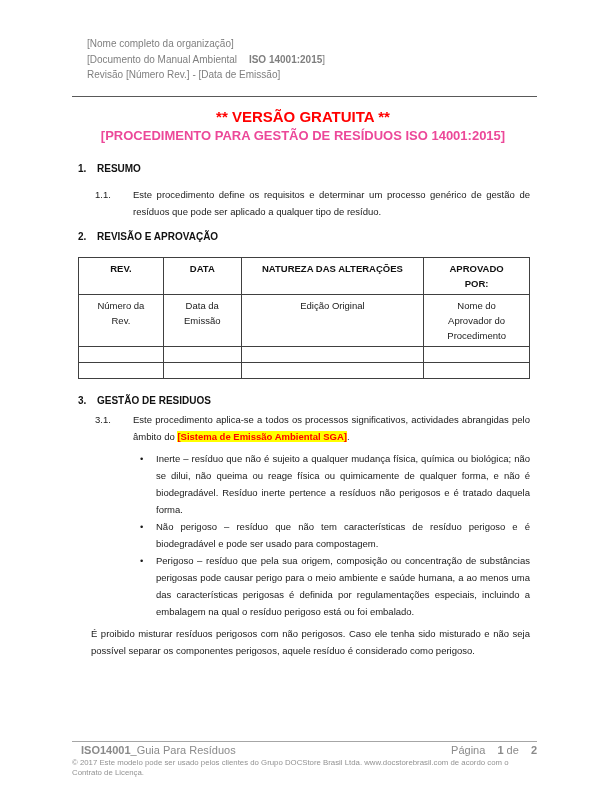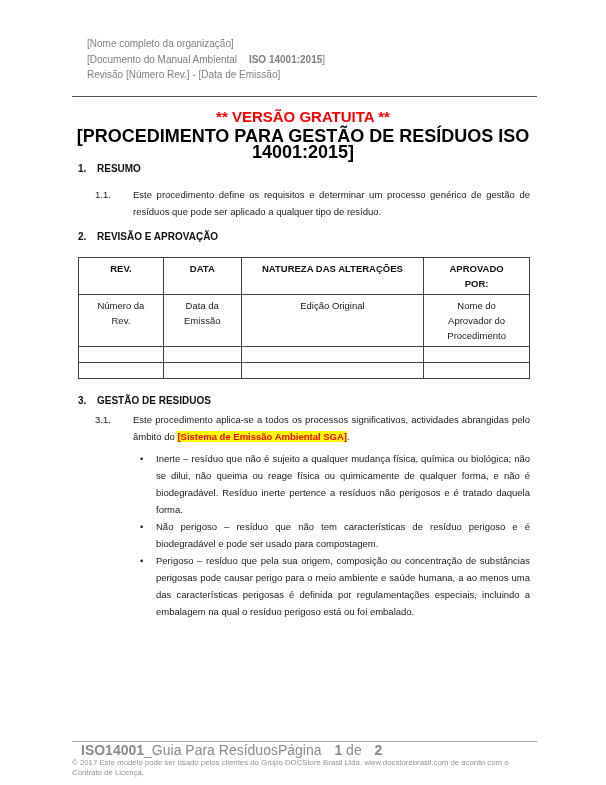--- a/index.html
+++ b/index.html
@@ -8,21 +8,21 @@
     font-family:"Liberation Sans",sans-serif;color:#1a1a1a;
   }
   .b{font-weight:bold;padding-left:9px;}
   
   .doc-header{position:absolute;left:87px;top:36px;right:70px;
     font-size:10px;line-height:15.5px;color:#7f7f7f;}
   .header-rule{position:absolute;left:72px;right:69px;top:96px;border-top:1px solid #595959;}
   
   .banner{position:absolute;left:30px;right:30px;top:109px;text-align:center;}
   .free-version{color:var(--accent,#ff0000);font-weight:bold;font-size:15px;line-height:16px;}
-  .doc-title{font-weight:bold;font-size:18px;line-height:16px;margin-top:3px;color:#000000;}
+  .doc-title{font-weight:bold;font-size:13px;line-height:16px;margin-top:3px;color:#ec4899;}
   
   .body{position:absolute;left:78px;top:160px;width:452px;font-size:9.5px;line-height:17px;}
   .sec{display:flex;font-weight:bold;font-size:10px;color:#111;}
   .sec-num{width:19px;flex:none;}
   .sub{display:flex;margin-left:17px;}
   .sub-num{width:38px;flex:none;}
   .sub-text{flex:1;text-align:justify;}
   .para{margin-left:13px;text-align:justify;}
   .bullet{display:flex;margin-left:62px;}
   .bullet-marker{width:16px;flex:none;}
@@ -35,21 +35,21 @@
   table.rev th,table.rev td{
     border:1px solid #404040;font-size:9.5px;line-height:15px;
     padding:3px 16px;text-align:center;vertical-align:top;font-weight:normal;color:#1a1a1a;}
   table.rev th{font-weight:bold;color:#111;}
   table.rev .c1{width:17%;} table.rev .c2{width:15%;}
   table.rev .c3{width:45%;} table.rev .c4{width:23%;}
   table.rev tr.empty td{height:13px;padding:1px 8px;}
   
   .footer{position:absolute;left:72px;right:69px;top:741px;
     border-top:1px solid #a6a6a6;padding-top:3px;color:#8a8a8a;}
-  .footer-row{display:flex;font-size:14px;line-height:11px;}
+  .footer-row{display:flex;justify-content:space-between;font-size:11px;line-height:11px;}
   .footer-copy{font-size:7.8px;line-height:10px;margin-top:2px;color:#929292;}
 </style>
 </head>
 <body>
 
 <div class="page">
 
   <div class="doc-header">
     <div>[Nome completo da organização]</div>
     <div><span>[Documento do Manual Ambiental </span><span class="b">ISO 14001:2015</span><span>]</span></div>
@@ -129,20 +129,21 @@
     </div>
     <div class="bullet">
       <span class="bullet-marker">•</span>
       <span class="bullet-text">Não perigoso – resíduo que não tem características de resíduo perigoso e é biodegradável e pode ser usado para compostagem.</span>
     </div>
     <div class="bullet">
       <span class="bullet-marker">•</span>
       <span class="bullet-text">Perigoso – resíduo que pela sua origem, composição ou concentração de substâncias perigosas pode causar perigo para o meio ambiente e saúde humana, a ao menos uma das características perigosas é definida por regulamentações especiais, incluindo a embalagem na qual o resíduo perigoso está ou foi embalado.</span>
     </div>
 
+    <div class="para mt5">É proibido misturar resíduos perigosos com não perigosos. Caso ele tenha sido misturado e não seja possível separar os componentes perigosos, aquele resíduo é considerado como perigoso.</div>
 
   </div>
 
   <div class="footer">
     <div class="footer-row">
       <div><span class="b">ISO14001</span><span>_Guia Para Resíduos</span></div>
       <div><span>Página </span><span class="b">1</span><span> de </span><span class="b">2</span></div>
     </div>
     <div class="footer-copy">© 2017 Este modelo pode ser usado pelos clientes do Grupo DOCStore Brasil Ltda. www.docstorebrasil.com de acordo com o Contrato de Licença.</div>
   </div>

